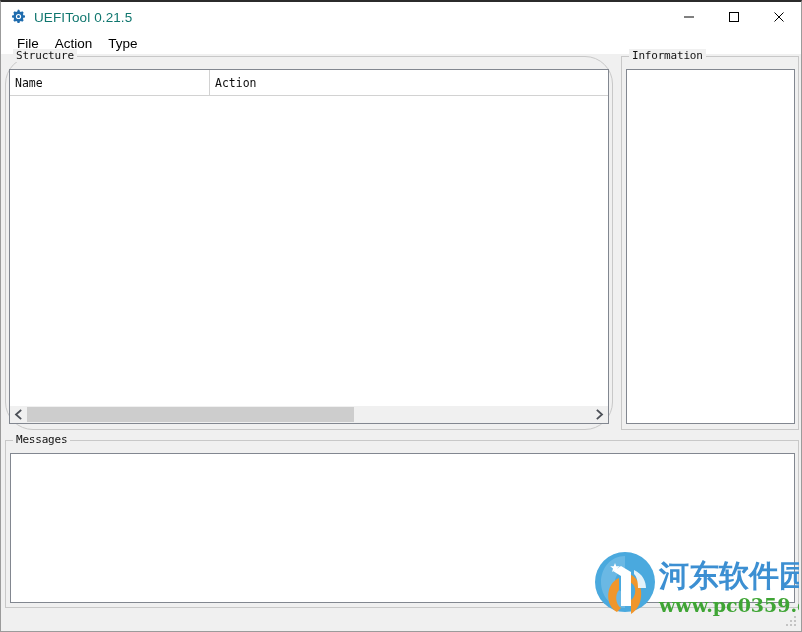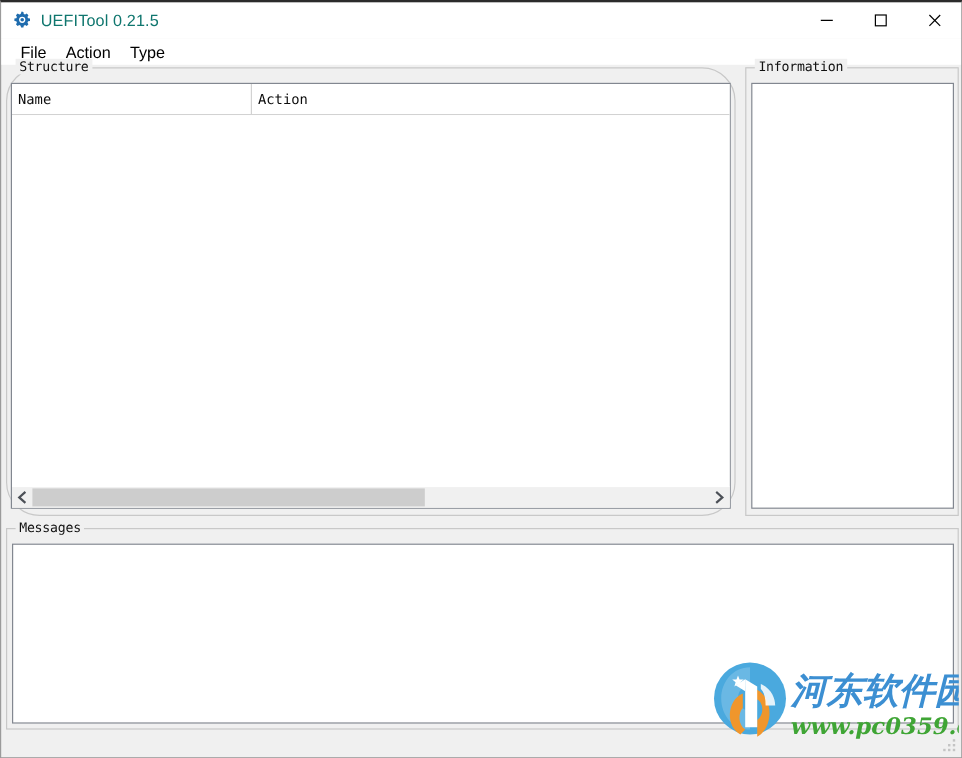--- a/index.html
+++ b/index.html
@@ -217,21 +217,20 @@
     width: 13px; height: 13px;
   }
 
   
   #watermark {
     position: absolute;
     left: 592px; top: 548px;
     width: 206px;
     height: 70px;
     pointer-events: none;
-    font-style: italic;
   }
   #watermark svg { display: block; }
 </style>
 </head>
 <body>
 
 <div id="app-window">
 
   <div id="title-bar">
     <svg id="app-icon" viewBox="0 0 16 16" aria-hidden="true">

